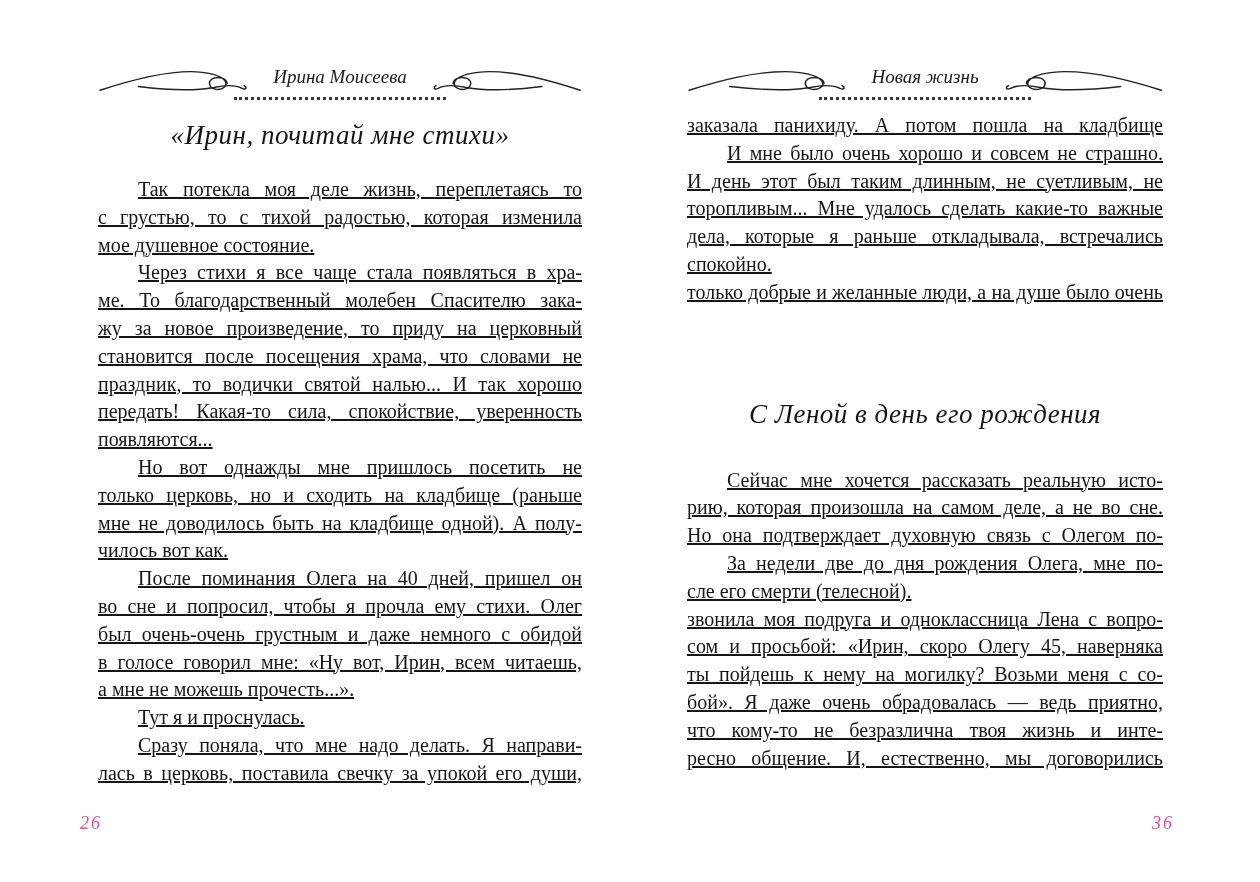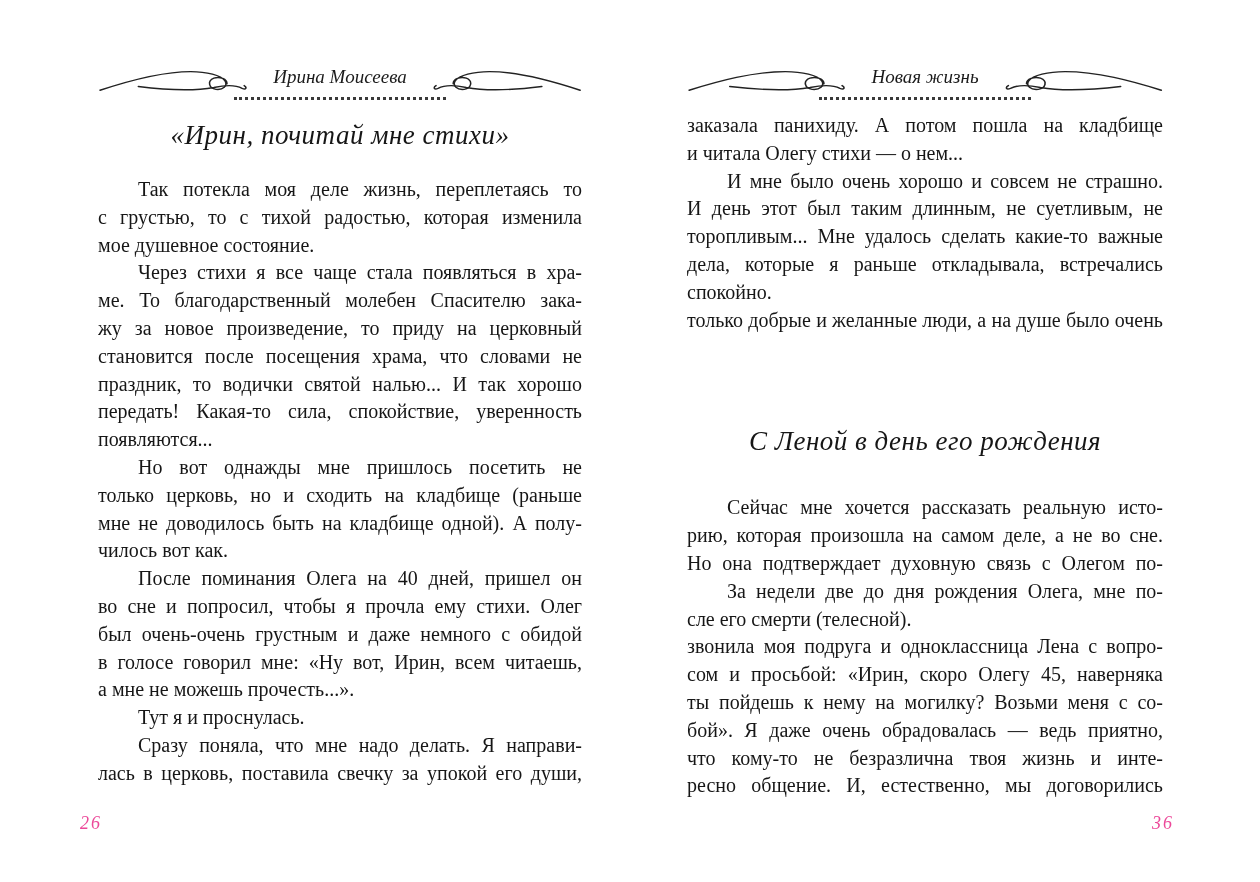--- a/index.html
+++ b/index.html
@@ -44,21 +44,21 @@
     margin-top: 18px;
     height: 34px;
     line-height: 34px;
     text-align: center;
     font-style: italic;
     font-size: 27px;
     letter-spacing: 0.5px;
     white-space: nowrap;
   }
 
-  .body-block { margin-top: 24px; }
+  .body-block { margin-top: 24px; text-decoration: underline; }
   .page-right .body-top { margin-top: 12px; }
   .section-title {
     margin-top: 90px;
     height: 34px;
     line-height: 34px;
     text-align: center;
     font-style: italic;
     font-size: 27px;
     letter-spacing: 0.5px;
     white-space: nowrap;
@@ -144,21 +144,20 @@
     <span class="header-title">Новая жизнь</span>
     <svg class="orn right" viewBox="0 0 150 30" preserveAspectRatio="none">
       <path d="M2 26 C30 16 62 6 92 6 C108 6 122 10 126 16 C129 21 124 26 117 25 C110 24 108 16 115 13 C121 11 128 14 128 19"></path>
       <path d="M40 22 C70 26 95 27 115 23 C128 20 138 21 143 24 C147 26 148 23 145 21"></path>
     </svg>
   </div>
   <div class="dotted"></div>
 
   <div class="body-block body-top">
       <div class="line">заказала панихиду. А потом пошла на кладбище</div>
-      <div class="line end">и читала Олегу стихи — о нем...</div>
       <div class="line indent">И мне было очень хорошо и совсем не страшно.</div>
       <div class="line">И день этот был таким длинным, не суетливым, не</div>
       <div class="line">торопливым... Мне удалось сделать какие-то важные</div>
       <div class="line">дела, которые я раньше откладывала, встречались</div>
       <div class="line end">спокойно.</div>
       <div class="line">только добрые и желанные люди, а на душе было очень</div>
     </div>
 
   <div class="section-title">С Леной в день его рождения</div>
 

